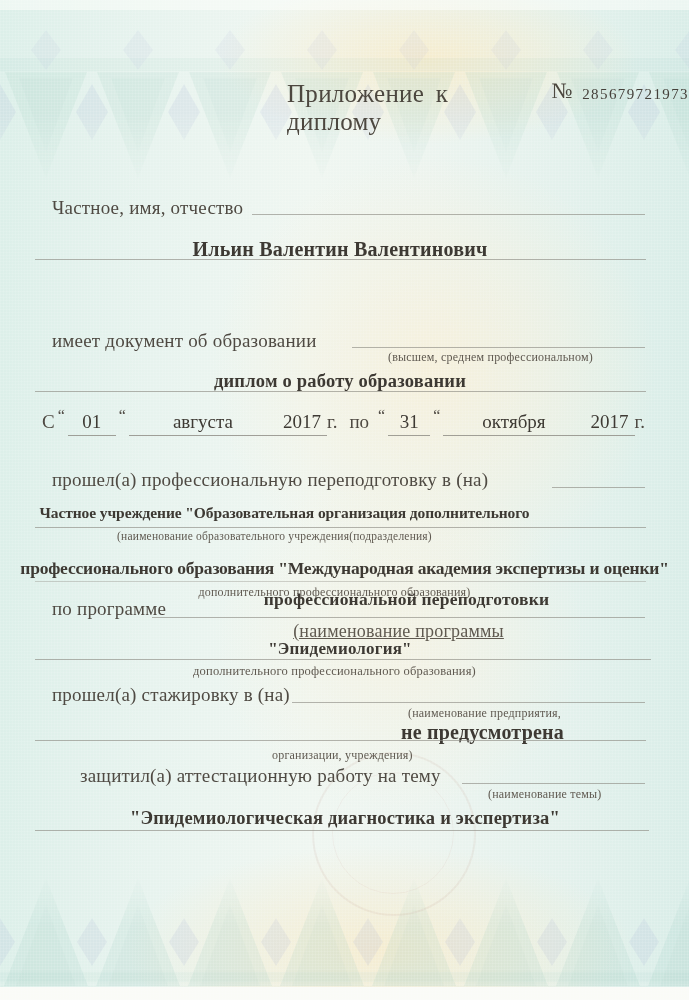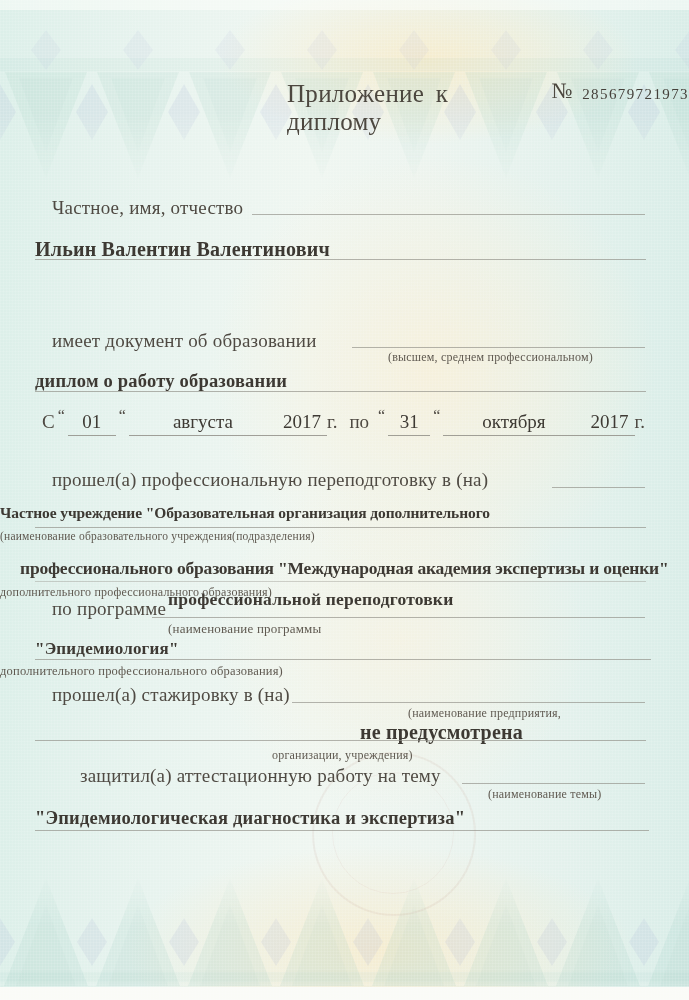--- a/index.html
+++ b/index.html
@@ -16,21 +16,21 @@
   .texture{position:absolute;inset:0;pointer-events:none;
     background-image:
       repeating-linear-gradient(0deg, rgba(255,255,255,.10) 0 1px, transparent 1px 3px),
       repeating-linear-gradient(90deg, rgba(255,255,255,.10) 0 1px, transparent 1px 3px);}
   .abs{position:absolute;}
   .label{font-size:19px;line-height:1.12;color:#4f4a43;letter-spacing:.2px;}
   .value{font-weight:bold;color:#3d3933;letter-spacing:.2px;}
   .hint{font-size:12px;color:#5f5950;letter-spacing:.2px;}
   .line{position:absolute;height:0;border-bottom:1px solid rgba(143,141,134,.65);}
   .line.faint{border-bottom-color:rgba(150,148,140,.40);}
-  .center{}
+  .center{text-align:center;}
   .ornament{position:absolute;left:0;width:689px;pointer-events:none;opacity:.55;}
   .orn-top{top:20px;-webkit-mask-image:linear-gradient(180deg,#000 55%,transparent 100%);
            mask-image:linear-gradient(180deg,#000 55%,transparent 100%);}
   .orn-bottom{top:872px;-webkit-mask-image:linear-gradient(0deg,#000 55%,transparent 100%);
            mask-image:linear-gradient(0deg,#000 55%,transparent 100%);}
   .strip-bottom{position:absolute;left:0;bottom:0;width:689px;height:13px;background:#fafbf7;}
   .strip-top{position:absolute;left:0;top:0;width:689px;height:10px;background:rgba(252,253,250,.55);}
   .seal{position:absolute;border-radius:50%;pointer-events:none;}
   .seal.outer{left:312px;top:752px;width:160px;height:160px;border:2px solid rgba(202,166,156,.16);}
   .seal.inner{left:332px;top:772px;width:120px;height:120px;border:1.5px solid rgba(202,166,156,.12);}
@@ -130,21 +130,21 @@
   <div class="line" style="top:527px;left:35px;right:43px;"></div>
   <div class="abs hint center" style="top:530px;left:0;right:140px;font-size:11.5px;">(наименование образовательного учреждения(подразделения)</div>
 
   <div class="abs value center" style="top:558px;left:20px;right:20px;font-size:17.5px;letter-spacing:-.2px;">профессионального образования "Международная академия экспертизы и оценки"</div>
   <div class="line faint" style="top:581px;left:35px;right:43px;"></div>
   <div class="abs hint center" style="top:585px;left:0;right:20px;font-size:12px;">дополнительного профессионального образования)</div>
 
   <div class="abs label" style="top:598px;left:52px;">по программе</div>
   <div class="abs value center" style="top:589px;left:168px;right:44px;font-size:17.5px;">профессиональной переподготовки</div>
   <div class="line" style="top:617px;left:152px;right:44px;"></div>
-  <div class="abs hint center" style="top:621px;left:168px;right:60px;font-size:13px;">(наименование программы</div>
+  <div class="abs hint center" style="top:621px;left:168px;right:60px;font-size:18px;text-decoration:underline;">(наименование программы</div>
 
   <div class="abs value center" style="top:639px;left:35px;right:44px;font-size:17px;">"Эпидемиология"</div>
   <div class="line" style="top:659px;left:35px;right:38px;"></div>
   <div class="abs hint center" style="top:664px;left:0;right:20px;font-size:12.5px;">дополнительного профессионального образования)</div>
 
   <div class="abs label" style="top:684px;left:52px;">прошел(а) стажировку в (на)</div>
   <div class="line" style="top:702px;left:292px;right:44px;"></div>
   <div class="abs hint" style="top:706px;left:408px;">(наименование предприятия,</div>
 
   <div class="abs value center" style="top:721px;left:360px;width:245px;font-size:20px;">не предусмотрена</div>

